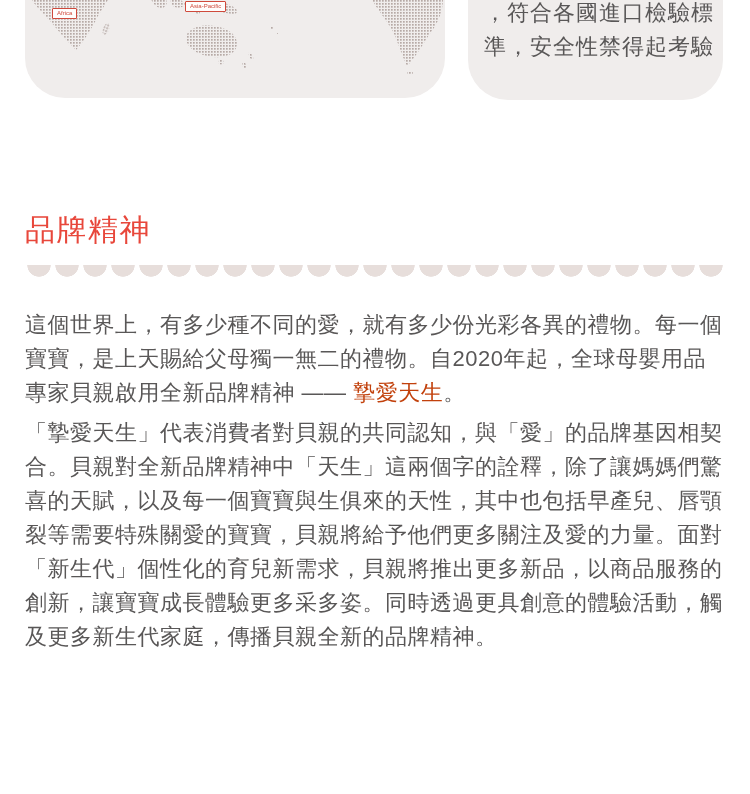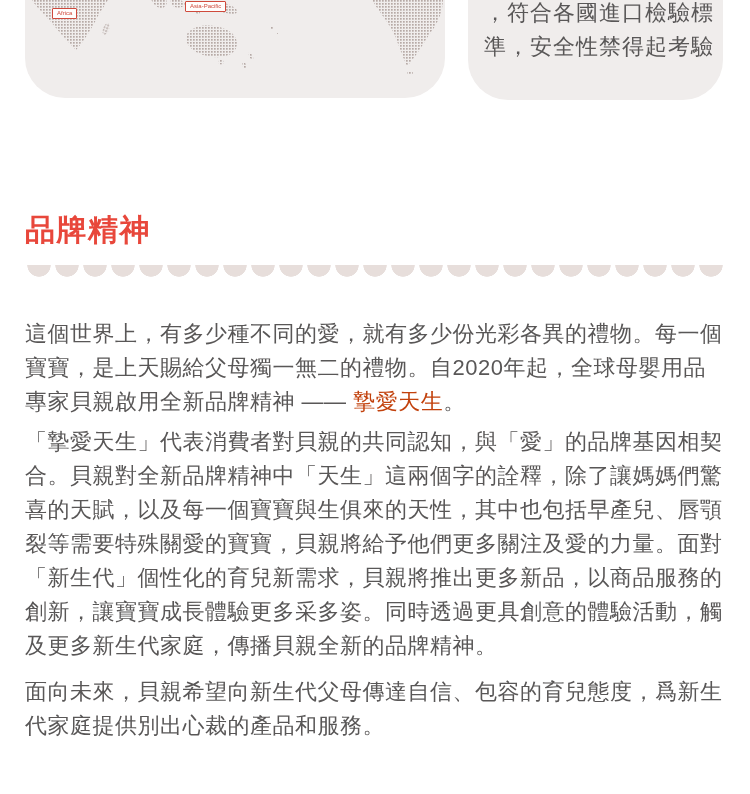--- a/index.html
+++ b/index.html
@@ -72,41 +72,41 @@
   .content {
     position: absolute;
     left: 25px;
     top: 212px;
     width: 715px;
   }
   .section-title {
     margin: 0;
     font-size: 30px;
     line-height: 36px;
-    font-weight: bold;
+    font-weight: normal;
     letter-spacing: 1.5px;
     color: #e8473b;
   }
   .scallop-divider {
     margin-top: 17px;
     width: 702px;
     height: 14px;
     background-image: radial-gradient(circle at 14px 0px, #e7dedb 11.4px, rgba(231,222,219,0) 12px);
     background-size: 28px 14px;
     background-repeat: repeat-x;
   }
   .para {
     margin: 0;
     font-size: 22px;
     line-height: 34px;
     letter-spacing: 0.5px;
     color: #595757;
     white-space: pre-line;
   }
-  .para-1 { margin-top: 38px; }
+  .para-1 { margin-top: 29px; }
   .para-2 { margin-top: 6px; }
   .para-3 { margin-top: 12px; }
   .hl { color: #c2410c; }
 </style>
 </head>
 <body>
 
 <div class="page">
 
   <div class="card map-card">
@@ -155,17 +155,15 @@
     <p class="para para-1"><span>這個世界上，有多少種不同的愛，就有多少份光彩各異的禮物。每一個
 寶寶，是上天賜給父母獨一無二的禮物。自2020年起，全球母嬰用品
 專家貝親啟用全新品牌精神 —— </span><span class="hl">摯愛天生</span><span>。</span></p>
     <p class="para para-2">「摯愛天生」代表消費者對貝親的共同認知，與「愛」的品牌基因相契
 合。貝親對全新品牌精神中「天生」這兩個字的詮釋，除了讓媽媽們驚
 喜的天賦，以及每一個寶寶與生俱來的天性，其中也包括早產兒、唇顎
 裂等需要特殊關愛的寶寶，貝親將給予他們更多關注及愛的力量。面對
 「新生代」個性化的育兒新需求，貝親將推出更多新品，以商品服務的
 創新，讓寶寶成長體驗更多采多姿。同時透過更具創意的體驗活動，觸
 及更多新生代家庭，傳播貝親全新的品牌精神。</p>
-    <p class="para para-3">面向未來，貝親希望向新生代父母傳達自信、包容的育兒態度，爲新生
-代家庭提供別出心裁的產品和服務。</p>
   </div>
 
 </div>
 
 </body></html>

